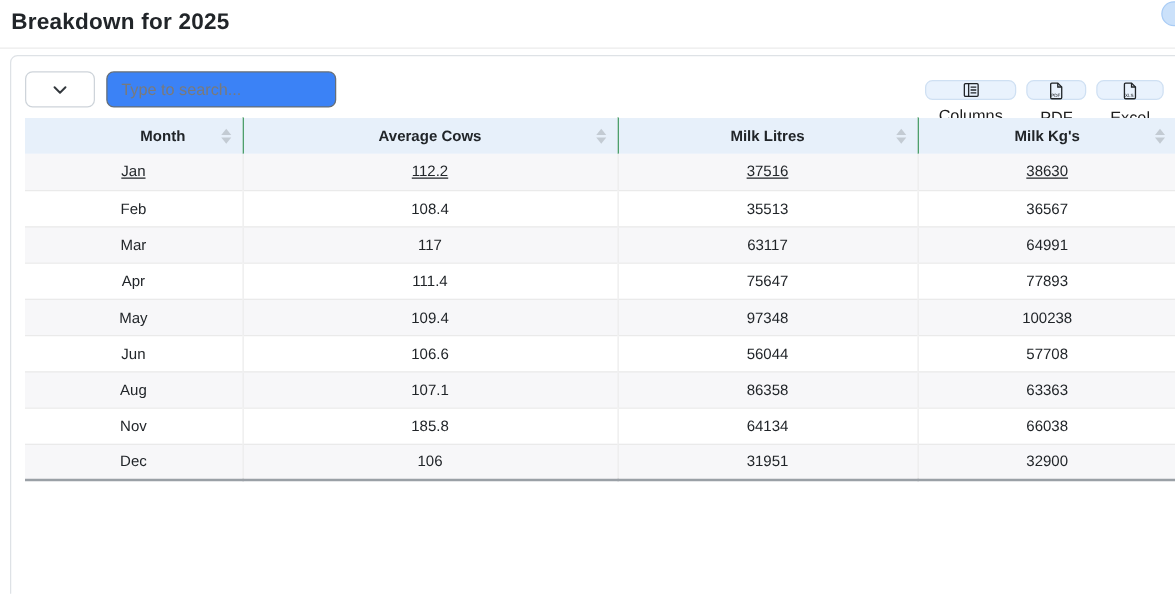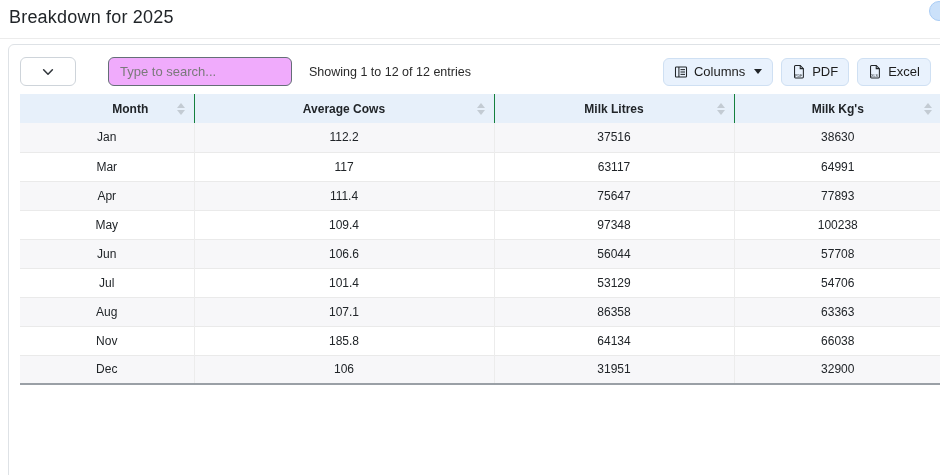--- a/index.html
+++ b/index.html
@@ -2,69 +2,69 @@
 <html><head>
 <meta charset="utf-8">
 <style>
   * { box-sizing: border-box; }
   html, body { margin:0; padding:0; }
   body {
     width: 940px; height: 475px; overflow: hidden; position: relative;
     background: #ffffff; color: #212529;
     font-family: "Liberation Sans", sans-serif;
   }
-  .page-title { font-size: 18px; font-weight: 400; margin: 7px 0 0 9px; letter-spacing: .2px; }
+  .page-title { font-size: 18px; font-weight: 700; margin: 7px 0 0 9px; letter-spacing: .2px; }
   .divider { border: 0; border-top: 1px solid #ececec; margin: 10px 0 0 0; }
 
   .card {
     position: absolute; left: 8px; top: 44px; right: -14px; height: 520px;
     border: 1px solid #dee2e6; border-radius: 6px; background: #fff;
     padding: 12px 12px 0 11px;
   }
 
   .toolbar { display: flex; align-items: center; height: 29px; }
   .length-select {
     width: 56px; height: 29px; background: #fff; border: 1px solid #ced4da;
     border-radius: 6px; display: flex; align-items: center; justify-content: center;
     cursor: pointer;
   }
   .search-input {
-    margin-left: 32px; width: 184px; height: 29px; border: 1px solid #656e77;
+    margin-left: 9px; width: 184px; height: 29px; border: 1px solid #656e77;
     border-radius: 6px; padding: 0 11px; font-size: 13px; color: #212529;
-    font-family: "Liberation Sans", sans-serif; outline: none; background: #f0abfc;
+    font-family: "Liberation Sans", sans-serif; outline: none; background: #3b82f6;
   }
   .search-input::placeholder { color: #7a7a7a; }
   .info-text { margin-left: 17px; font-size: 12.5px; color: #2a2a2a; }
 
   .btn-group { margin-left: auto; display: flex; gap: 8px; padding-right: 10px; }
   .btn {
-    display: flex; align-items: center; gap: 6px; height: 28px; padding: 0 10px;
+    display: flex; align-items: center; gap: 6px; height: 16px; padding: 0 10px;
     background: #e9f2fd; border: 1px solid #cfe0f3; border-radius: 6px;
-    font-size: 13px; color: #1c1c1c; cursor: pointer; white-space: nowrap;
+    font-size: 13px; color: #1c1c1c; cursor: pointer; white-space: nowrap; flex-direction: column;
   }
   .caret-down {
     width: 0; height: 0; margin-left: 3px;
     border-left: 4px solid transparent; border-right: 4px solid transparent;
     border-top: 5px solid #212529;
   }
 
   .table-wrap { margin-top: 8px; }
   table { width: 100%; border-collapse: collapse; table-layout: fixed; }
   thead th {
     background: #e7f0fa; height: 29px; font-size: 12px; font-weight: 700;
     text-align: center; position: relative; border-left: 1px solid #15803d;
     cursor: pointer; user-select: none;
   }
   thead th:first-child { border-left: none; padding-left: 48px; }
   tbody td {
     height: 29px; font-size: 12px; text-align: center;
     border-left: 1px solid #ececec; border-top: 1px solid #eaeaea;
   }
   tbody td:first-child { border-left: none; }
-  tbody tr:first-child td { border-top: none; }
+  tbody tr:first-child td { border-top: none; text-decoration: underline; }
   tbody tr:nth-child(odd) { background: #f7f7f9; }
   table { border-bottom: 2px solid #9aa0a6; }
 
   .sort-icon {
     position: absolute; right: 9px; top: 50%; transform: translateY(-50%);
     display: flex; flex-direction: column; align-items: center; gap: 2px;
   }
   .tri-up { width:0; height:0; border-left:4px solid transparent; border-right:4px solid transparent; border-bottom:5px solid #c3cbd3; }
   .tri-down { width:0; height:0; border-left:4px solid transparent; border-right:4px solid transparent; border-top:5px solid #c3cbd3; }
 
@@ -90,21 +90,20 @@
     <div class="length-select">
       <span>
         <svg width="14" height="14" viewBox="0 0 16 16">
             <polyline points="3,5.5 8,10.5 13,5.5" fill="none" stroke="#33383d" stroke-width="1.8" stroke-linecap="round" stroke-linejoin="round"></polyline>
           </svg>
       </span>
     </div>
 
     <input class="search-input" type="text" placeholder="Type to search..." style="">
 
-    <span class="info-text">Showing 1 to 12 of 12 entries</span>
 
     <div class="btn-group">
 
       <button class="btn">
         <span>
           <svg width="14" height="14" viewBox="0 0 16 16" fill="none" stroke="#212529" stroke-width="1.2">
             <rect x="1.7" y="2.2" width="12.6" height="11.6" rx="1"></rect>
             <line x1="5.6" y1="2.2" x2="5.6" y2="13.8"></line>
             <line x1="7.4" y1="5.3" x2="12.6" y2="5.3"></line>
             <line x1="7.4" y1="8" x2="12.6" y2="8"></line>
@@ -181,20 +180,26 @@
         </tr>
       </thead>
       <tbody>
         <tr>
           <td>Jan</td>
           <td>112.2</td>
           <td>37516</td>
           <td>38630</td>
         </tr>
         <tr>
+          <td>Feb</td>
+          <td>108.4</td>
+          <td>35513</td>
+          <td>36567</td>
+        </tr>
+        <tr>
           <td>Mar</td>
           <td>117</td>
           <td>63117</td>
           <td>64991</td>
         </tr>
         <tr>
           <td>Apr</td>
           <td>111.4</td>
           <td>75647</td>
           <td>77893</td>
@@ -205,26 +210,20 @@
           <td>97348</td>
           <td>100238</td>
         </tr>
         <tr>
           <td>Jun</td>
           <td>106.6</td>
           <td>56044</td>
           <td>57708</td>
         </tr>
         <tr>
-          <td>Jul</td>
-          <td>101.4</td>
-          <td>53129</td>
-          <td>54706</td>
-        </tr>
-        <tr>
           <td>Aug</td>
           <td>107.1</td>
           <td>86358</td>
           <td>63363</td>
         </tr>
         <tr>
           <td>Nov</td>
           <td>185.8</td>
           <td>64134</td>
           <td>66038</td>

